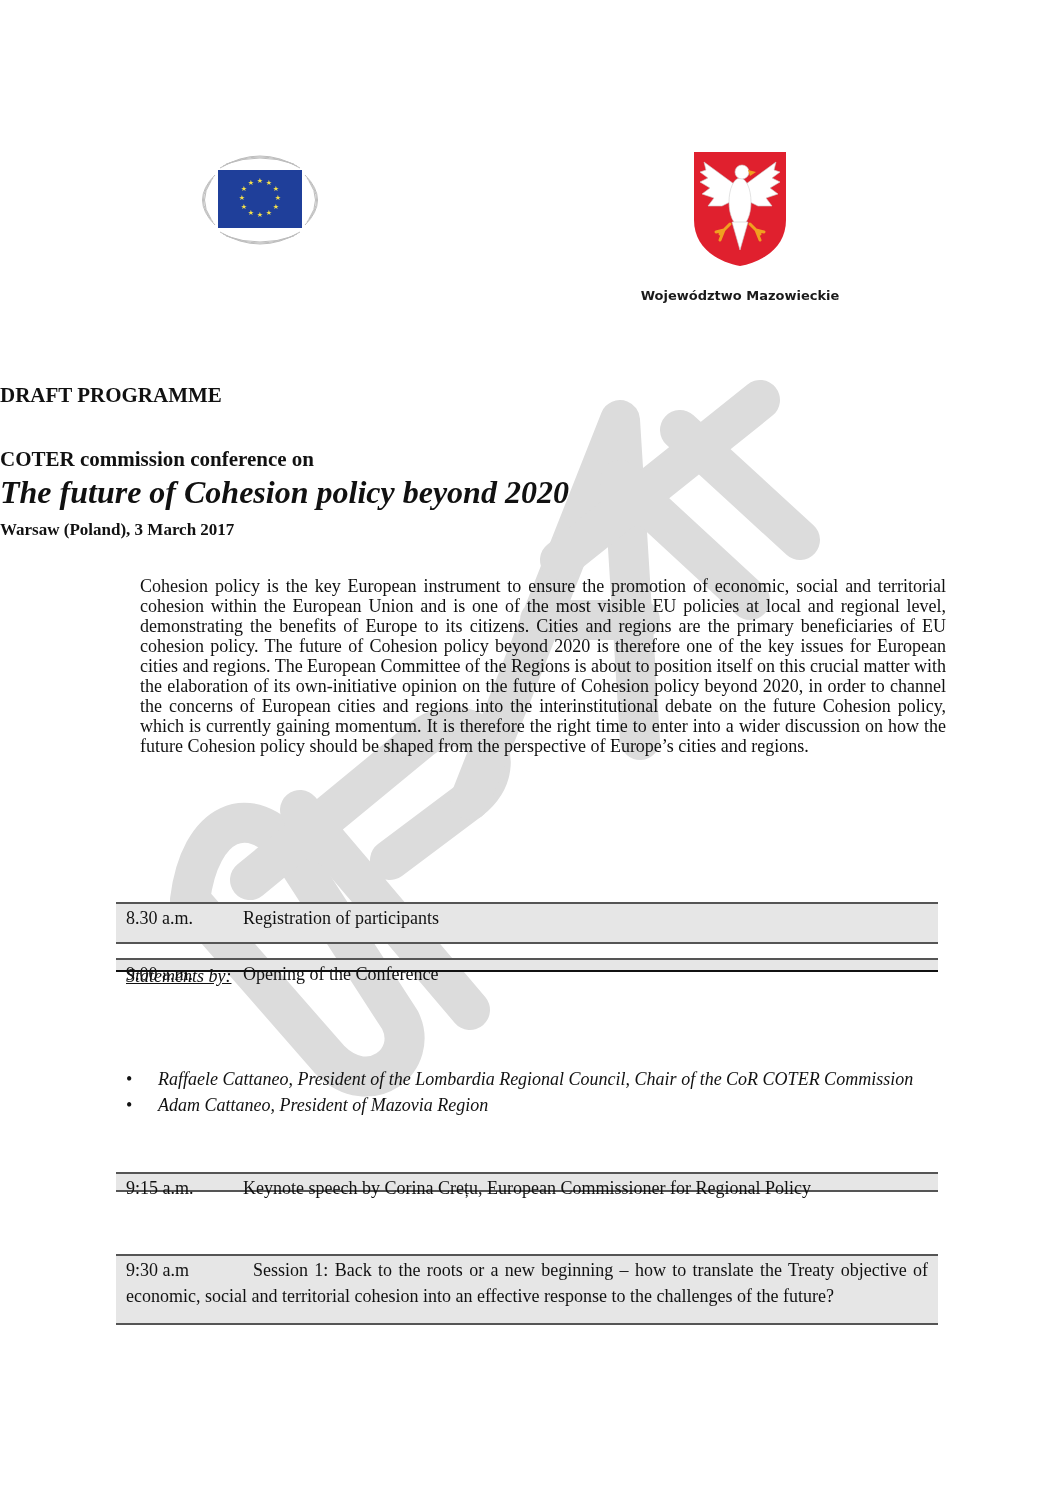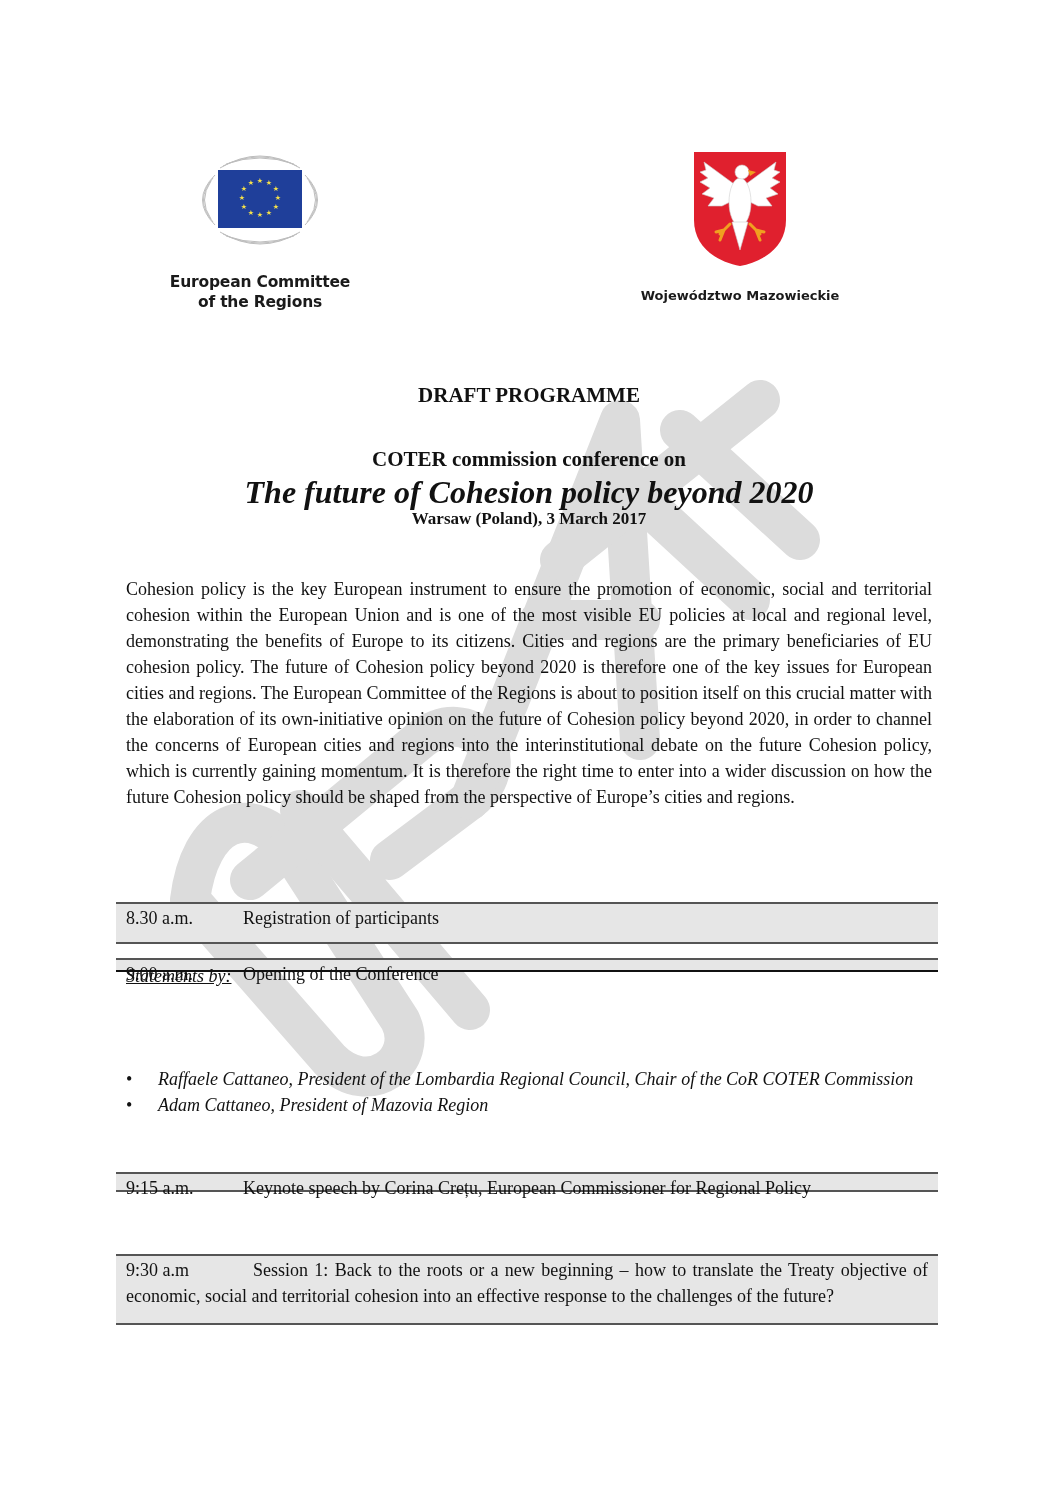--- a/index.html
+++ b/index.html
@@ -17,29 +17,29 @@
     font-family: "DejaVu Sans", "Liberation Sans", sans-serif; font-weight: bold;
     font-size: 15.5px; line-height: 20px; text-align: center; color: #1a1a1a; margin-top: 22px; letter-spacing: -0.2px;
   }
   .logo-maz { position: absolute; left: 620px; top: 150px; width: 240px; }
   .logo-maz svg { display: block; margin: 0 auto; }
   .logo-maz .caption {
     font-family: "DejaVu Sans", "Liberation Sans", sans-serif; font-weight: bold;
     font-size: 13px; text-align: center; color: #1a1a1a; margin-top: 20px;
   }
 
-  .center { position: absolute; left: 0; width: 1058px; text-align: center; font-weight: bold; }
+  .center { position: absolute; left: 0; width: 1058px; font-weight: bold; }
   .t-draft { top: 383px; font-size: 21px; }
   .t-coter { top: 447px; font-size: 21px; }
   .t-title { top: 474px; font-size: 32px; font-style: italic; }
-  .t-place { top: 509px; font-size: 17px; }
+  .t-place { top: 520px; font-size: 17px; }
 
   .intro {
-    position: absolute; left: 126px; top: 576px; width: 806px;
-    font-size: 18px; line-height: 26px; text-align: justify; margin: 0;
+    position: absolute; left: 140px; top: 576px; width: 806px;
+    font-size: 18px; line-height: 20px; text-align: justify; margin: 0;
   }
 
   .row {
     position: absolute; left: 116px; width: 822px; background: #e6e6e6;
     border-top: 2px solid #555; border-bottom: 2px solid #555;
     font-size: 18px; line-height: 26px; box-sizing: border-box;
   }
   .row .time { display: inline-block; width: 127px; padding-left: 10px; box-sizing: border-box; }
   .row .desc { display: inline; }
   .row-1 { top: 902px; height: 42px; padding-top: 1px; }
@@ -96,24 +96,20 @@
           <text x="91" y="59">★</text>
           <text x="84" y="65">★</text>
         <text x="75" y="67">★</text>
           <text x="66" y="65">★</text>
           <text x="59" y="59">★</text>
         <text x="57" y="50">★</text>
           <text x="59" y="41">★</text>
           <text x="66" y="35">★</text>
       </g>
     </svg>
-    <div class="caption">
-      <div>European Committee</div>
-      <div>of the Regions</div>
-    </div>
   </div>
 
   <div class="logo-maz">
     <svg width="100" height="118" viewBox="0 0 100 118">
       <path d="M4 2 H96 V70 C96 98 72 112 50 116 C28 112 4 98 4 70 Z" fill="#e0202e"></path>
       <g fill="#ffffff" stroke="#cfcfcf" stroke-width="0.6">
 
         <path d="M44 34 L14 12 L16 20 L10 22 L18 28 L10 32 L20 38 L12 44 L24 48 L18 56 L32 56 L40 52 Z"></path>
         <path d="M56 34 L86 12 L84 20 L90 22 L82 28 L90 32 L80 38 L88 44 L76 48 L82 56 L68 56 L60 52 Z"></path>
 

